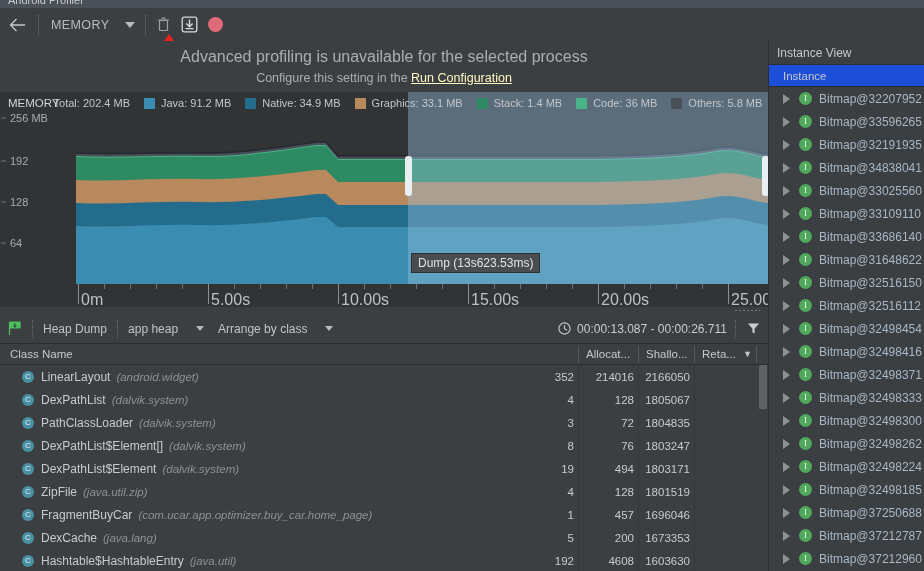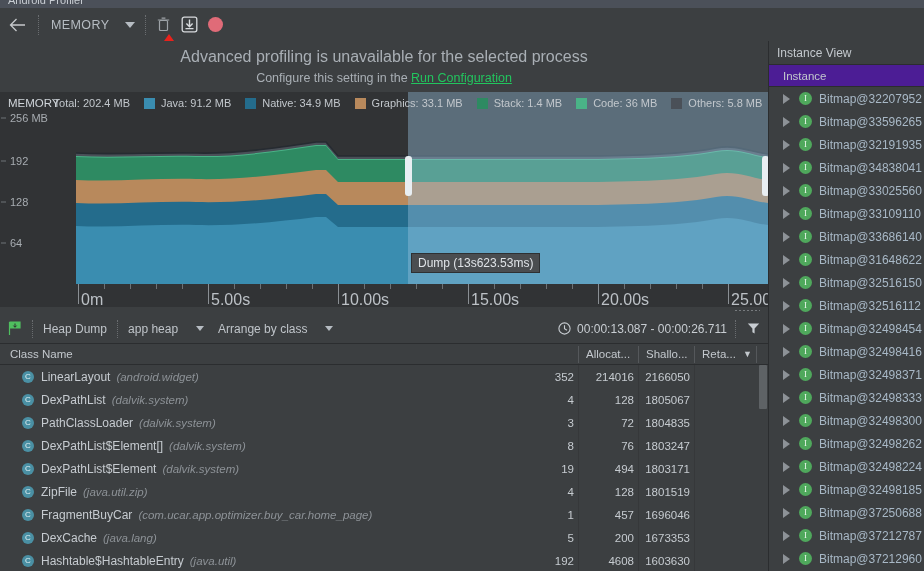--- a/index.html
+++ b/index.html
@@ -49,21 +49,21 @@
   .red-arrow { position: absolute; left: 156px; top: 34px; width: 26px; height: 32px; }
 
   
   .banner {
     position: absolute; left: 0; top: 41px; width: 768px; height: 51px;
     background: #3c3f41;
     display: flex; flex-direction: column; align-items: center; justify-content: center;
   }
   .banner .line1 { font-size: 16px; color: #a9afb5; }
   .banner .line2 { font-size: 12.5px; color: #a9afb5; margin-top: 5px; }
-  .banner .line2 a { color: #22c55e; text-decoration: underline; }
+  .banner .line2 a { color: #fef9c3; text-decoration: underline; }
 
   
   .mem {
     position: absolute; left: 0; top: 92px; width: 768px; height: 222px;
     background: #313335;
     overflow: hidden;
   }
   .legend {
     position: absolute; left: 0; top: 0; width: 768px; height: 22px;
     display: flex; align-items: center; gap: 0px; z-index: 6;
@@ -134,21 +134,21 @@
   
   .vscroll { position: absolute; right: 0; top: 21px; width: 10px; height: 206px; background: #3c3f41; }
   .vscroll .thumb { position: absolute; left: 1px; top: 0; width: 8px; height: 44px; background: #5e6265; border-radius: 1px; }
 
   
   .rpanel { position: absolute; left: 768px; top: 41px; width: 156px; height: 530px; background: #3c3f41;
             border-left: 1px solid #2b2d2f; }
   .rtitle { height: 24px; line-height: 24px; padding-left: 8px; font-size: 12px; color: #c3c8cd;
             border-bottom: 1px solid #2b2d2f; }
   .rhead { height: 22px; line-height: 22px; padding-left: 14px; font-size: 11.5px; color: #c3c8cd;
-           background: #4c1d95; border-bottom: 1px solid #2b2d2f; }
+           background: #1d4ed8; border-bottom: 1px solid #2b2d2f; }
   .rlist { position: relative; height: 484px; overflow: hidden; }
   .rrow { height: 23px; display: flex; align-items: center; white-space: nowrap; }
   .rrow .tri {
     width: 0; height: 0; border-top: 5px solid transparent; border-bottom: 5px solid transparent;
     border-left: 7px solid #8d9297; margin-left: 14px; margin-right: 9px; flex: none;
   }
   .rrow .iicon {
     width: 13px; height: 13px; border-radius: 50%; background: #4fa85c;
     color: #eaf7ec; font-size: 9px; line-height: 13px; text-align: center; flex: none; margin-right: 7px;
     font-family: "Liberation Serif", serif;

